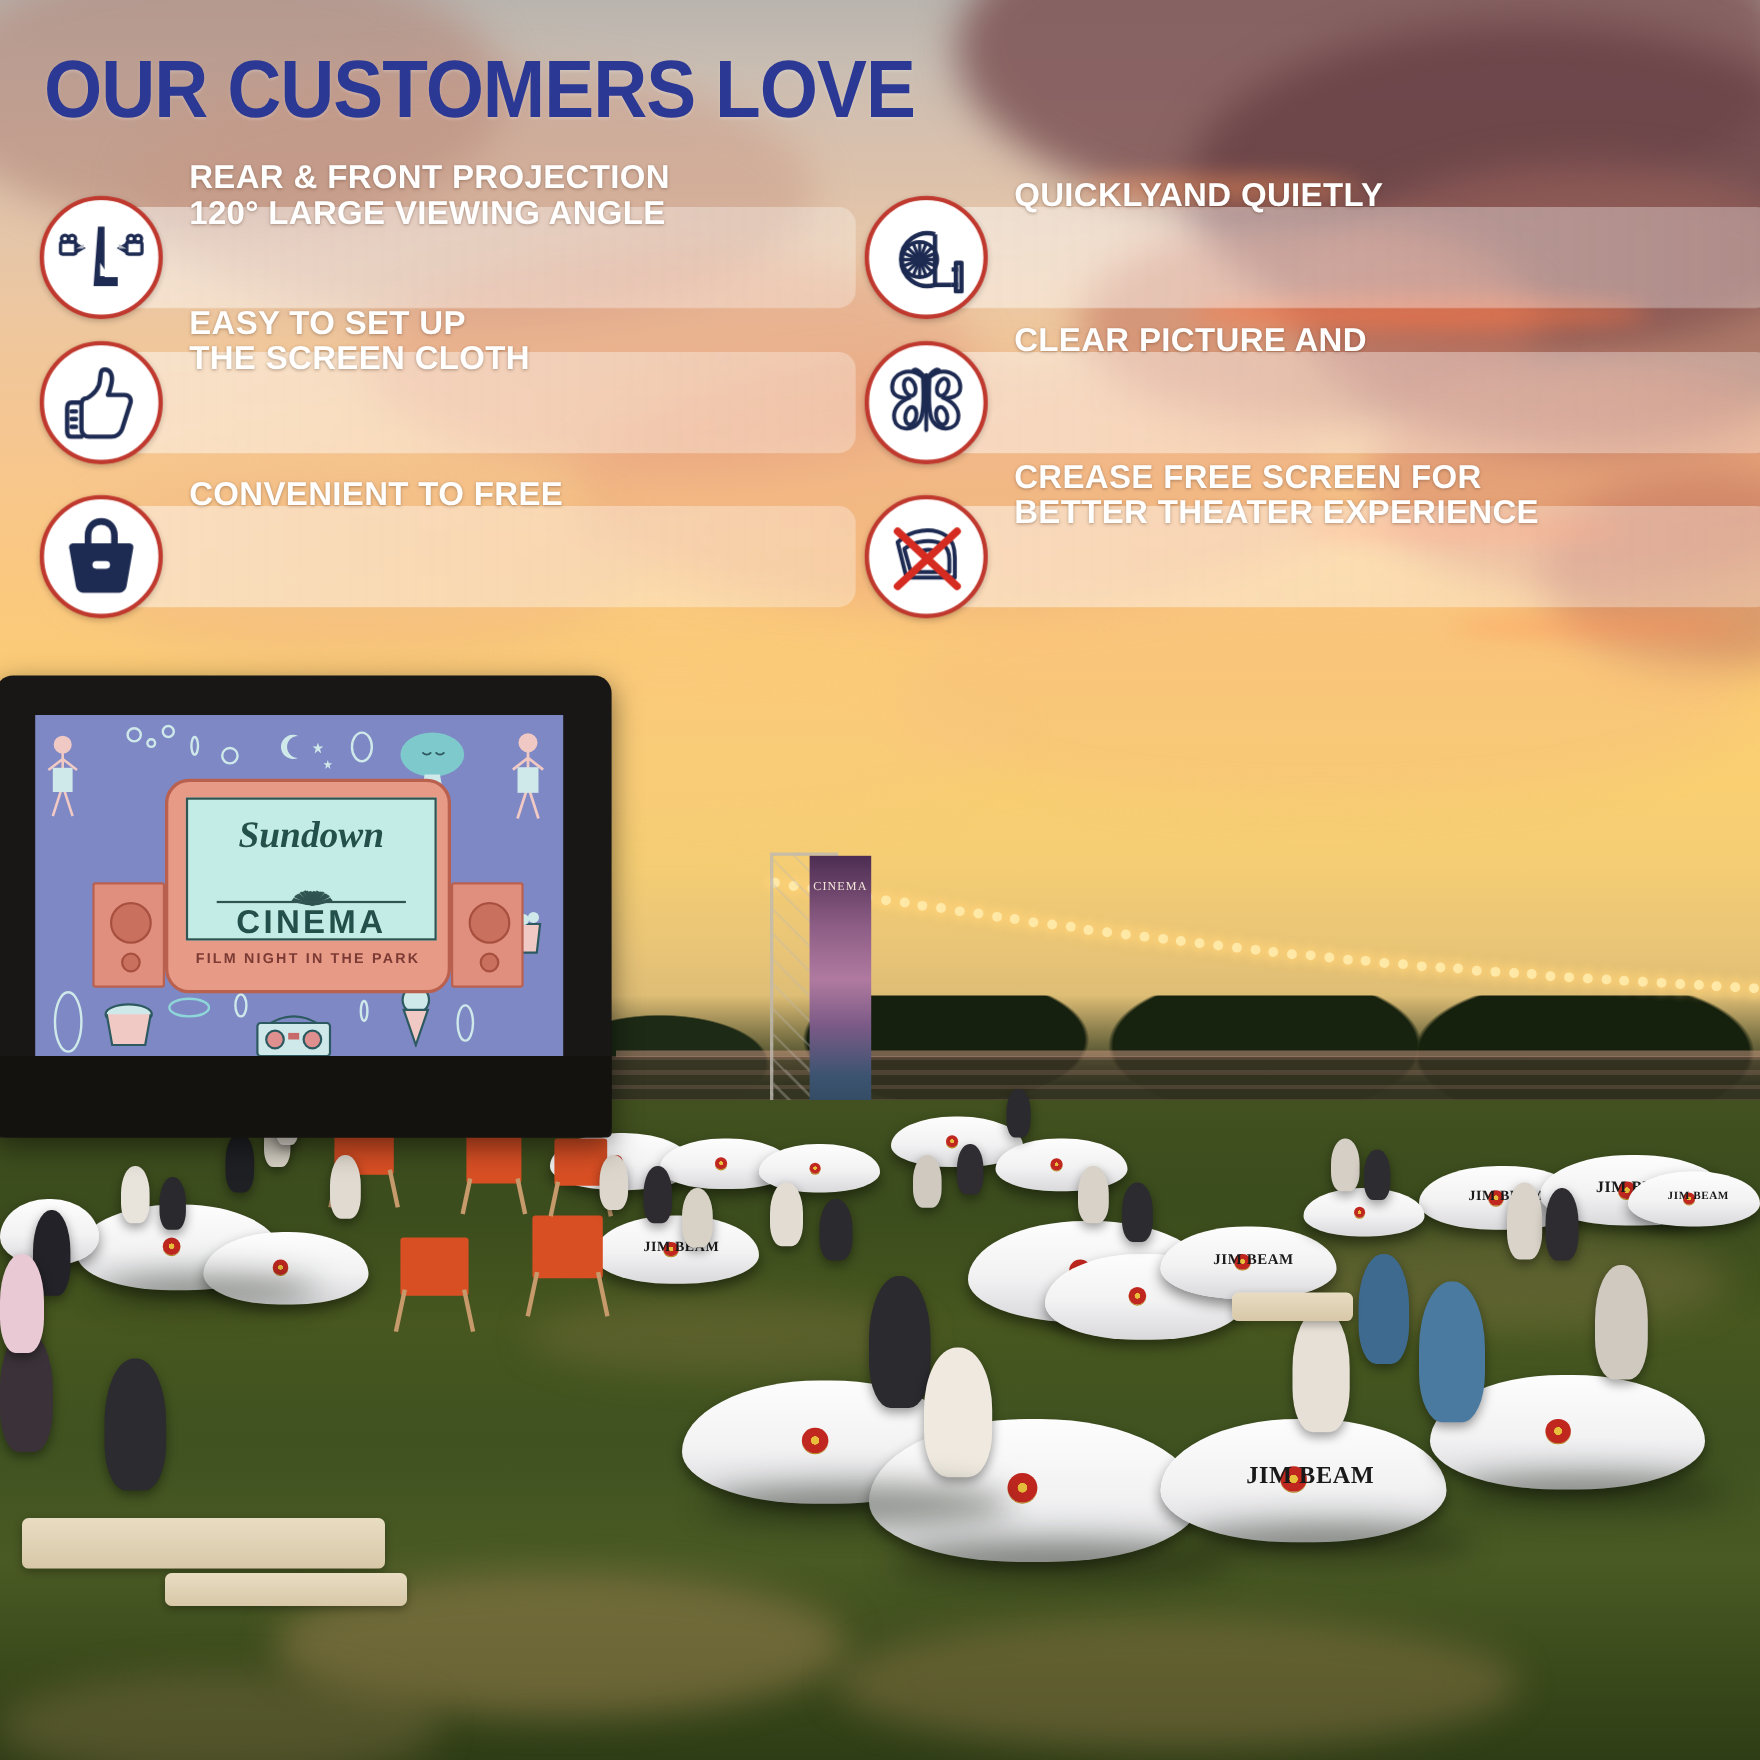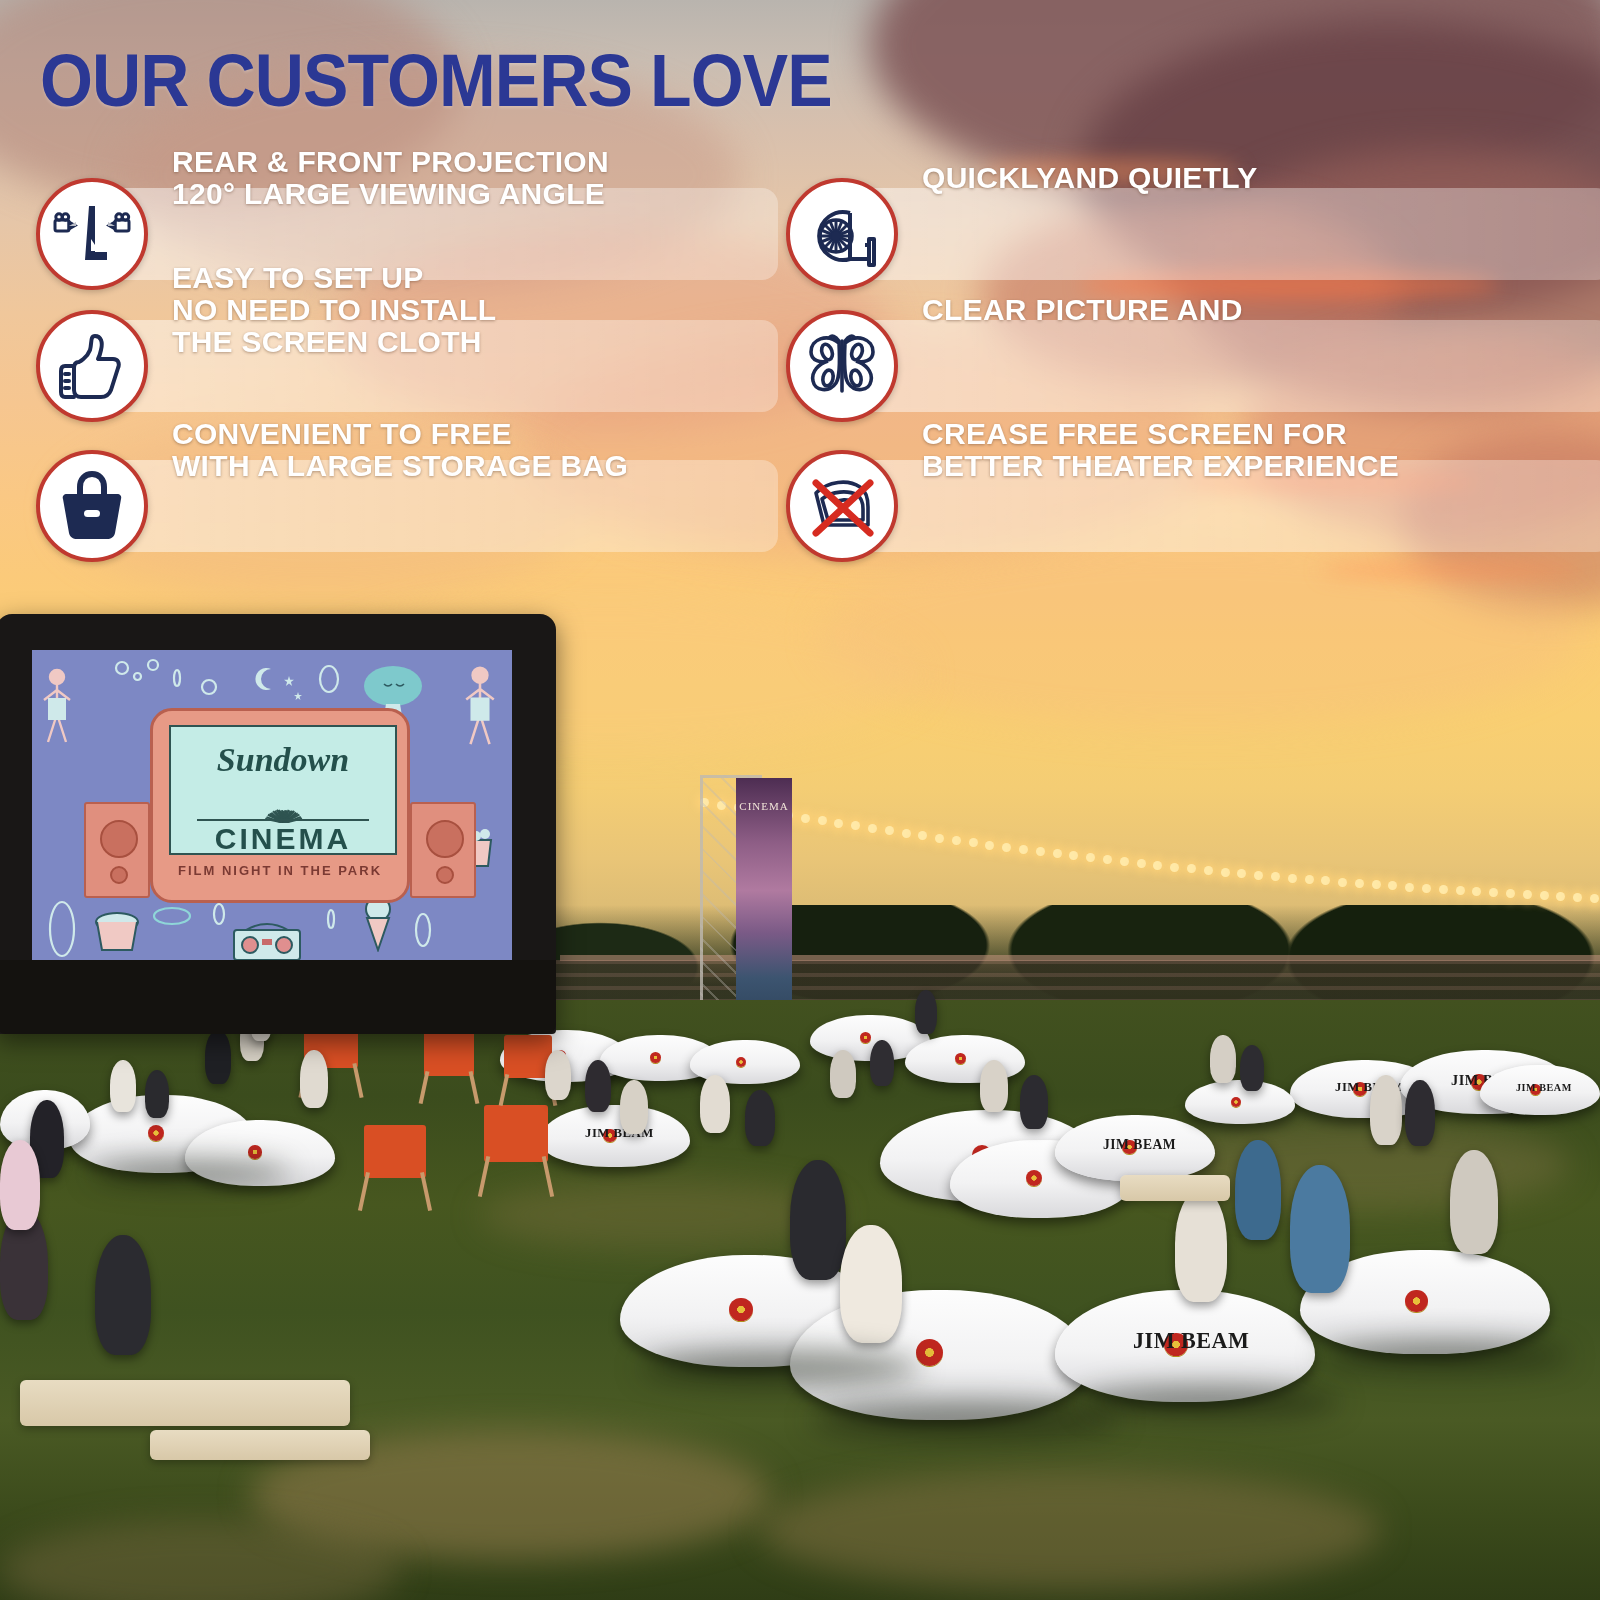--- a/index.html
+++ b/index.html
@@ -655,21 +655,20 @@
     <g fill="none" stroke="#1d2a52" stroke-width="4" stroke-linejoin="round" stroke-linecap="round">
       <path d="M22 32 C22 32 30 28 33 20 C35 13 33 6 38 6 C44 6 46 12 44 20 C43 25 41 29 41 29 L56 29 C61 29 63 33 61 38 L54 60 C52 65 49 67 44 67 L24 67 C20 67 17 64 17 60 L17 38 C17 34 19 32 22 32 Z"></path>
       <path d="M17 36 L8 36 C5 36 4 38 4 41 L4 62 C4 65 5 67 8 67 L17 67"></path>
       <path d="M8 44 h4 M8 51 h4 M8 58 h4"></path>
     </g>
   </svg>
             </span>
           </div>
           <div class="ftext">
             <span class="ln">EASY TO SET UP</span>
-            <span class="ln">NO NEED TO INSTALL</span>
             <span class="ln">THE SCREEN CLOTH</span>
           </div>
         </div>
         <div class="fcol right" style="top: 132px;">
           <div class="pill"></div>
           <div class="badge">
             <span>
               <svg width="78" height="66" viewBox="0 0 78 66">
     <g fill="none" stroke="#1d2a52" stroke-width="3.6" stroke-linecap="round">
       <path d="M39 8 L39 58"></path>
@@ -695,21 +694,20 @@
             <span>
               <svg width="68" height="72" viewBox="0 0 68 72">
     <path d="M22 24 L22 17 C22 9 27 4 34 4 C41 4 46 9 46 17 L46 24" fill="none" stroke="#1d2a52" stroke-width="6" stroke-linecap="round"></path>
     <path d="M9 24 H59 C62 24 64 26 63 29 L57 63 C56 67 53 69 49 69 H19 C15 69 12 67 11 63 L5 29 C4 26 6 24 9 24 Z" fill="#1d2a52"></path>
     <rect x="26" y="40" width="16" height="7" rx="3.5" fill="#ffffff"></rect>
   </svg>
             </span>
           </div>
           <div class="ftext">
             <span class="ln">CONVENIENT TO FREE</span>
-            <span class="ln">WITH A LARGE STORAGE BAG</span>
           </div>
         </div>
         <div class="fcol right" style="top: 272px;">
           <div class="pill"></div>
           <div class="badge">
             <span>
               <svg width="76" height="66" viewBox="0 0 76 66">
     <g fill="none" stroke="#1d2a52" stroke-width="3.6" stroke-linejoin="round">
       <path d="M12 20 C24 8 44 6 56 14 C62 18 64 26 64 34 L64 52 L20 52 Z"></path>
       <path d="M18 26 C28 18 44 17 53 22 C58 25 59 30 59 36 L59 47 L24 47 Z"></path>

